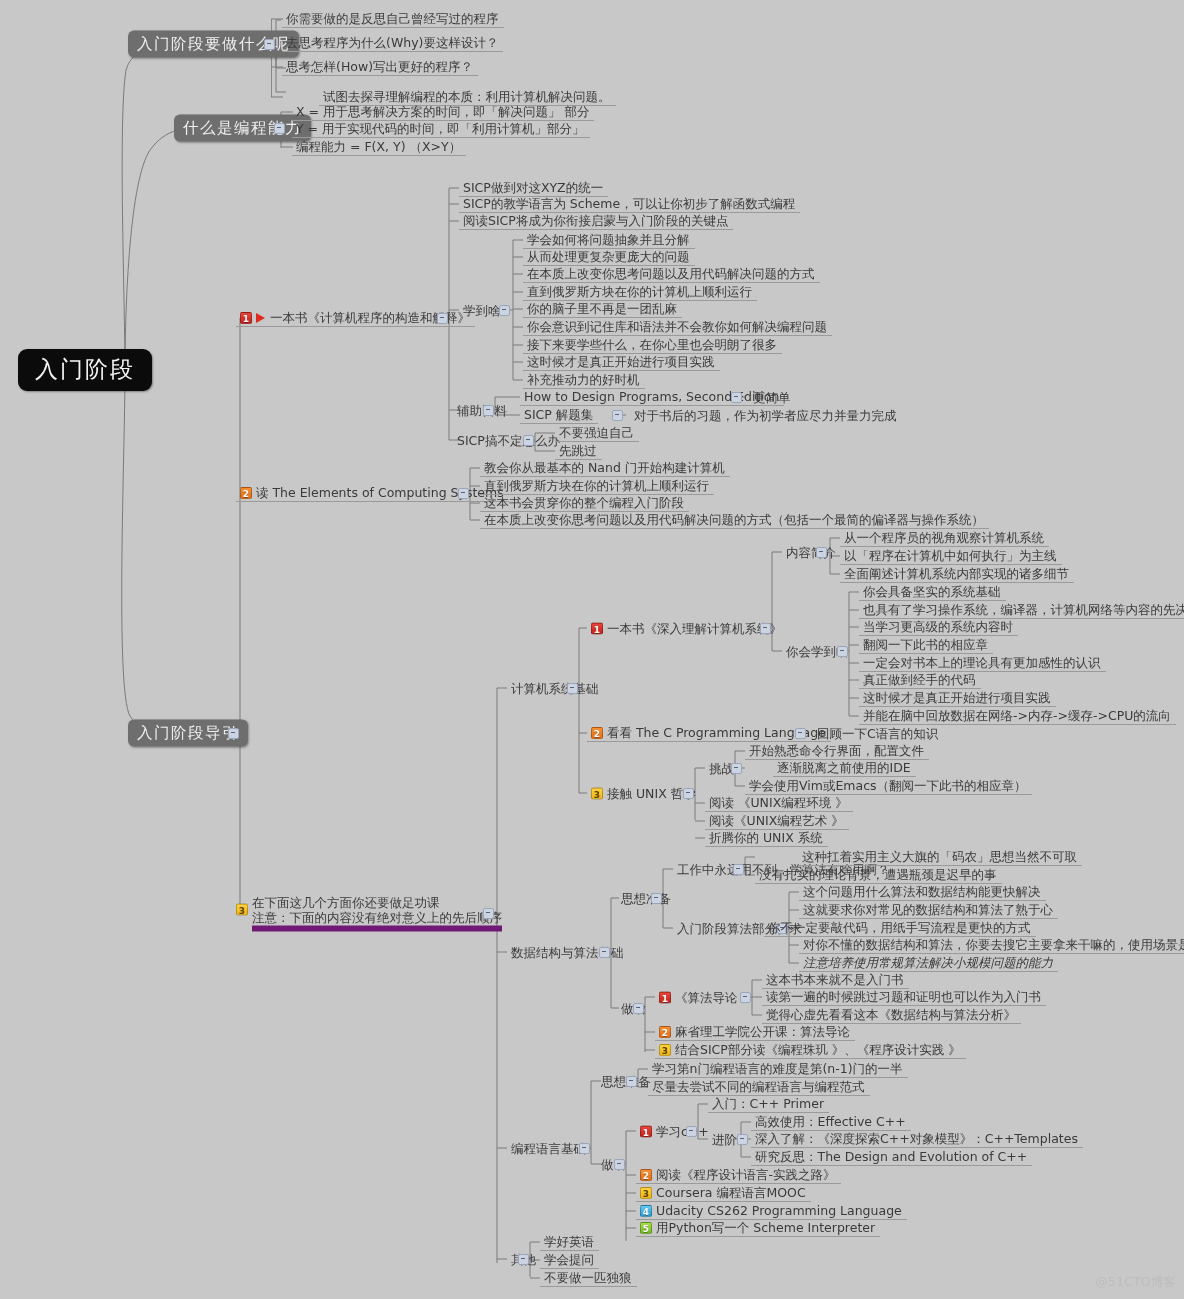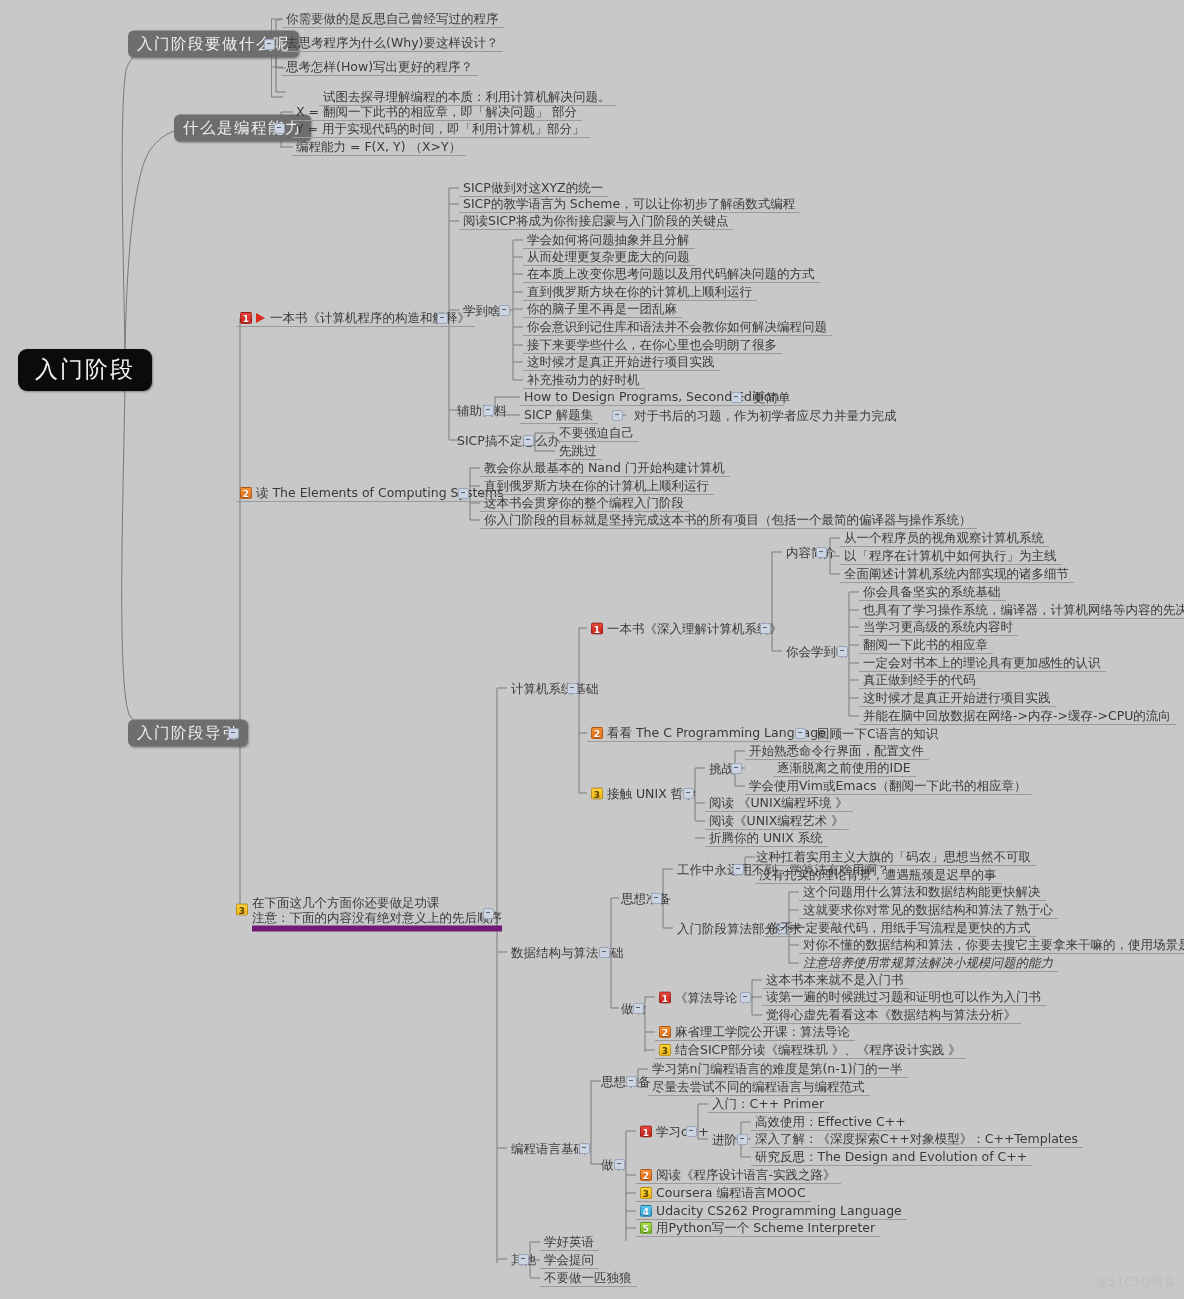--- a/index.html
+++ b/index.html
@@ -241,21 +241,21 @@
 
   <div class="node pill" style="left:128px;top:44px;transform:translateY(-50%);">入门阶段要做什么呢</div>
   <div class="handle" style="left:264px;top:39px;"></div>
   <div class="node leaf" style="left:282px;top:19px;transform:translateY(-50%);">你需要做的是反思自己曾经写过的程序</div>
   <div class="node leaf" style="left:282px;top:43px;transform:translateY(-50%);">去思考程序为什么(Why)要这样设计？</div>
   <div class="node leaf" style="left:282px;top:67px;transform:translateY(-50%);">思考怎样(How)写出更好的程序？</div>
   <div class="node leaf" style="left:282px;top:97px;transform:translateY(-50%);margin-left:37px;">试图去探寻理解编程的本质：利用计算机解决问题。</div>
 
   <div class="node pill" style="left:174px;top:128px;transform:translateY(-50%);">什么是编程能力</div>
   <div class="handle" style="left:274px;top:123px;"></div>
-  <div class="node leaf" style="left:292px;top:112px;transform:translateY(-50%);">X = 翻阅一下此书的相应章，即「解决问题」 部分</div>
+  <div class="node leaf" style="left:292px;top:112px;transform:translateY(-50%);">X = 用于思考解决方案的时间，即「解决问题」 部分</div>
   <div class="node leaf" style="left:292px;top:129px;transform:translateY(-50%);">Y = 用于实现代码的时间，即「利用计算机」部分」</div>
   <div class="node leaf" style="left:292px;top:147px;transform:translateY(-50%);">编程能力 = F(X, Y) （X&gt;Y）</div>
 
   <div class="node pill" style="left:128px;top:733px;transform:translateY(-50%);">入门阶段导引</div>
   <div class="handle" style="left:228px;top:728px;"></div>
 
   <div class="node leaf mk" style="left:236px;top:318px;transform:translateY(-50%);">
     <span class="badge b1">1</span>
     <span class="flag"></span>
     <span class="txt">一本书《计算机程序的构造和解释》</span>
@@ -293,21 +293,21 @@
   <div class="node leaf" style="left:555px;top:451px;transform:translateY(-50%);">先跳过</div>
 
   <div class="node leaf mk" style="left:236px;top:493px;transform:translateY(-50%);">
     <span class="badge b2">2</span>
     <span class="txt">读 The Elements of Computing Systems</span>
   </div>
   <div class="handle" style="left:458px;top:488px;"></div>
   <div class="node leaf" style="left:480px;top:468px;transform:translateY(-50%);">教会你从最基本的 Nand 门开始构建计算机</div>
   <div class="node leaf" style="left:480px;top:486px;transform:translateY(-50%);">直到俄罗斯方块在你的计算机上顺利运行</div>
   <div class="node leaf" style="left:480px;top:503px;transform:translateY(-50%);">这本书会贯穿你的整个编程入门阶段</div>
-  <div class="node leaf" style="left:480px;top:520px;transform:translateY(-50%);">你入门阶段的目标就是坚持完成这本书的所有项目（包括一个最简的偏译器与操作系统）</div>
+  <div class="node leaf" style="left:480px;top:520px;transform:translateY(-50%);">在本质上改变你思考问题以及用代码解决问题的方式（包括一个最简的偏译器与操作系统）</div>
 
   <div class="node" style="left:236px;top:913px;transform:translateY(-50%);align-items:flex-start;">
     <span class="badge b3" style="margin-top:9px;">3</span>
     <span style="display:inline-block;border-bottom:6px solid #701a75;padding-bottom:1px;">
       <span style="display:block;">在下面这几个方面你还要做足功课</span>
       <span style="display:block;">注意：下面的内容没有绝对意义上的先后顺序</span>
     </span>
   </div>
   <div class="handle" style="left:483px;top:908px;"></div>
 
@@ -361,21 +361,21 @@
   <div class="node leaf" style="left:705px;top:838px;transform:translateY(-50%);">折腾你的 UNIX 系统</div>
 
   <div class="node plain" style="left:507px;top:952px;transform:translateY(-50%);">数据结构与算法基础</div>
   <div class="handle" style="left:599px;top:947px;"></div>
 
   <div class="node plain" style="left:617px;top:898px;transform:translateY(-50%);">思想准备</div>
   <div class="handle" style="left:651px;top:893px;"></div>
 
   <div class="node plain" style="left:673px;top:869px;transform:translateY(-50%);">工作中永远用不到，学算法有啥用啊？</div>
   <div class="handle" style="left:733px;top:864px;"></div>
-  <div class="node leaf" style="left:752px;top:857px;transform:translateY(-50%);">这种扛着实用主义大旗的「码农」思想当然不可取</div>
+  <div class="node leaf" style="left:798px;top:857px;transform:translateY(-50%);">这种扛着实用主义大旗的「码农」思想当然不可取</div>
   <div class="node leaf" style="left:755px;top:875px;transform:translateY(-50%);">没有扎实的理论背景，遭遇瓶颈是迟早的事</div>
 
   <div class="node plain" style="left:673px;top:928px;transform:translateY(-50%);">入门阶段算法部分要求</div>
   <div class="handle" style="left:777px;top:923px;"></div>
   <div class="node leaf" style="left:799px;top:892px;transform:translateY(-50%);">这个问题用什么算法和数据结构能更快解决</div>
   <div class="node leaf" style="left:799px;top:910px;transform:translateY(-50%);">这就要求你对常见的数据结构和算法了熟于心</div>
   <div class="node leaf" style="left:764px;top:928px;transform:translateY(-50%);">你不一定要敲代码，用纸手写流程是更快的方式</div>
   <div class="node leaf" style="left:799px;top:945px;transform:translateY(-50%);">对你不懂的数据结构和算法，你要去搜它主要拿来干嘛的，使用场景是什么</div>
   <div class="node leaf" style="left:799px;top:963px;transform:translateY(-50%);font-style:italic;">注意培养使用常规算法解决小规模问题的能力</div>
 

